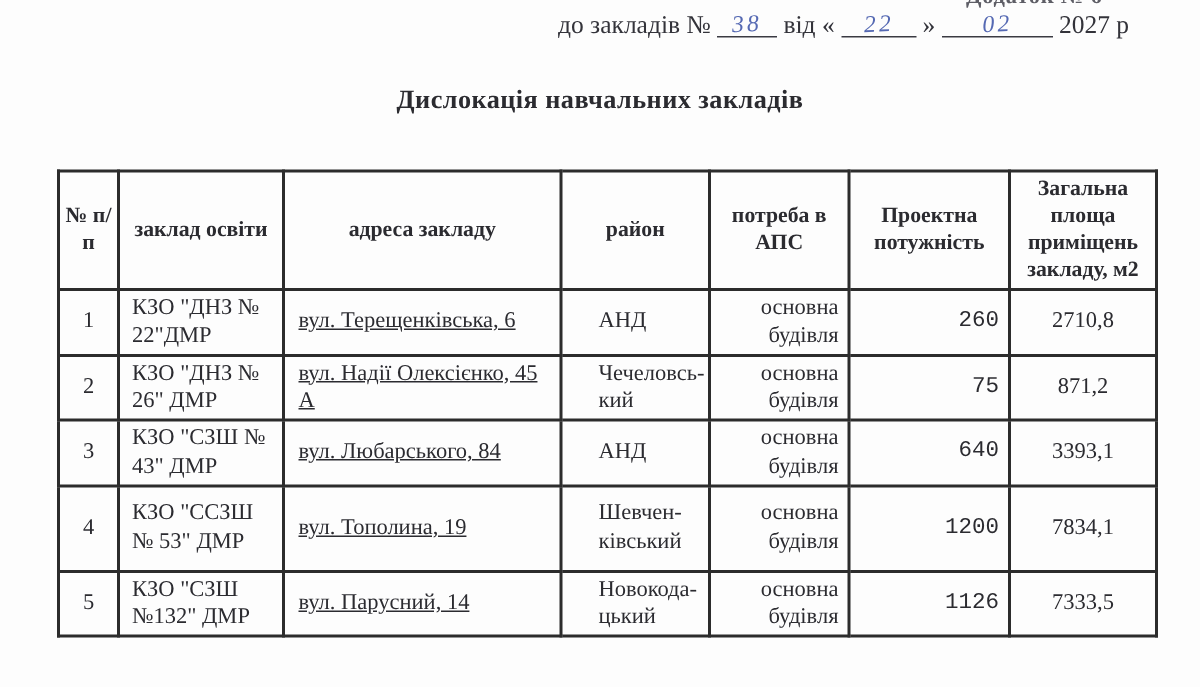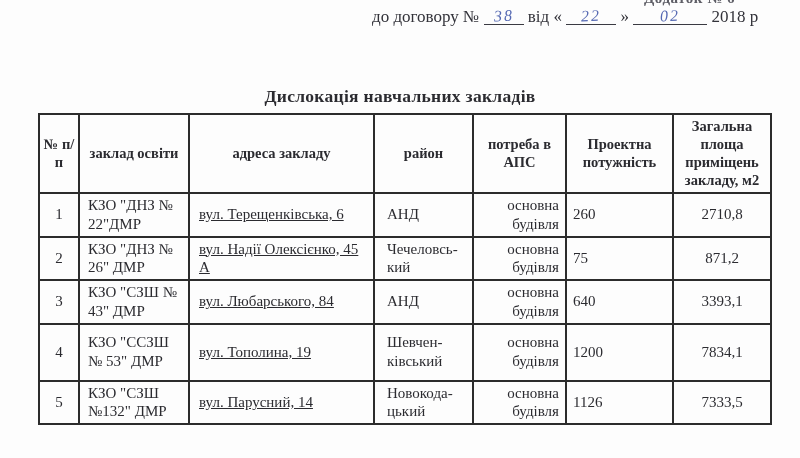--- a/index.html
+++ b/index.html
@@ -51,21 +51,20 @@
   }
 
   .title {
     position: absolute;
     top: 56px; left: 0; right: 0;
     text-align: center;
     font-size: 17.5px;
     font-weight: bold;
     color: #2b2b30;
     letter-spacing: 0.3px;
-    margin-top: 30px;
   }
 
   table.doc-table {
     position: absolute;
     top: 113px; left: 38px;
     width: 732px;
     border-collapse: collapse;
     table-layout: fixed;
     font-size: 15px;
     color: #2b2b30;
@@ -87,40 +86,40 @@
   tr.r1 { height: 44px; }
   tr.r2 { height: 41px; }
   tr.r3 { height: 42px; }
   tr.r4 { height: 57px; }
   tr.r5 { height: 43px; }
 
   
   table.doc-table td:nth-child(1) { text-align: center; }
   table.doc-table td:nth-child(2) { text-align: left; padding-left: 8px; }
   table.doc-table td:nth-child(3) { text-align: left; padding-left: 9px; text-decoration: underline; }
-  table.doc-table td:nth-child(4) { text-align: left; padding-left: 12px; }
+  table.doc-table td:nth-child(4) { text-align: left; padding-left: 24px; }
   table.doc-table td:nth-child(5) { text-align: right; padding-left: 10px; margin-top: 11px; }
-  table.doc-table td:nth-child(6) { text-align: left; }
+  table.doc-table td:nth-child(6) { text-align: right; font-family: Liberation Mono, monospace; }
   table.doc-table td:nth-child(7) { text-align: center; }
 </style>
 </head>
 <body>
 
 <div class="page">
 
   <div class="appendix">Додаток № 6</div>
 
   <div class="contract-line">
-    <span>до договору №</span>
+    <span>до закладів №</span>
     <span class="blank w-num"><span class="hand">38</span></span>
     <span>від «</span>
     <span class="blank w-day"><span class="hand">22</span></span>
     <span>»</span>
     <span class="blank w-month"><span class="hand">02</span></span>
-    <span>2018 р</span>
+    <span>2027 р</span>
   </div>
 
   <h1 class="title">Дислокація навчальних закладів</h1>
 
   <table class="doc-table">
     <colgroup>
       <col style="width:40px">
         <col style="width:110px">
         <col style="width:185px">
       <col style="width:99px">

